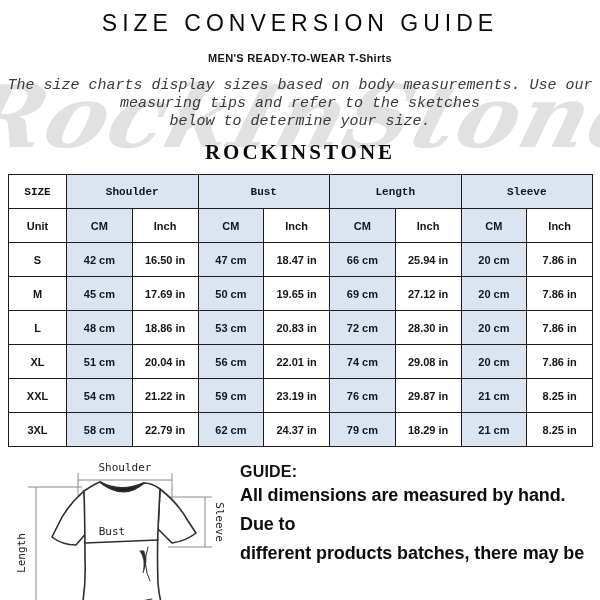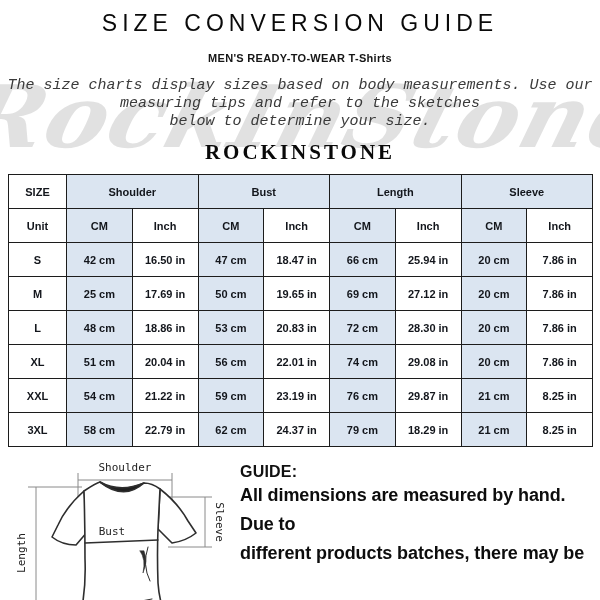--- a/index.html
+++ b/index.html
@@ -42,21 +42,21 @@
     margin: 9px 8px 0; width: 584px;
     border-collapse: collapse; table-layout: fixed;
     background: #ffffff;
   }
   .size-table td, .size-table th {
     border: 1px solid #1c1c1c;
     height: 34px; text-align: center; vertical-align: middle;
     font-size: 11px; font-weight: 600; color: #13161c;
     background: #ffffff;
   }
-  .size-table .hd { font-weight: 700; }
+  .size-table .hd { font-weight: 700; font-family: Liberation Mono, monospace; }
   .size-table .blue { background: #dbe5f1; }
 
   .bottom { display: flex; margin-top: 8px; }
   .diagram-wrap { width: 232px; flex: 0 0 232px; }
   .note {
     flex: 1; padding: 8px 4px 0 8px;
     font-family: "Liberation Sans", sans-serif;
   }
   .note .note-heading { font-size: 16px; font-weight: 700; letter-spacing: 0.2px; }
   .note .note-line { font-size: 18px; font-weight: 600; line-height: 29px; letter-spacing: -0.1px; color: #0d0d0d; }
@@ -115,21 +115,21 @@
         <td>16.50 in</td>
         <td class="blue">47 cm</td>
         <td>18.47 in</td>
         <td class="blue">66 cm</td>
         <td>25.94 in</td>
         <td class="blue">20 cm</td>
         <td>7.86 in</td>
       </tr>
       <tr>
         <td>M</td>
-        <td class="blue">25 cm</td>
+        <td class="blue">45 cm</td>
         <td>17.69 in</td>
         <td class="blue">50 cm</td>
         <td>19.65 in</td>
         <td class="blue">69 cm</td>
         <td>27.12 in</td>
         <td class="blue">20 cm</td>
         <td>7.86 in</td>
       </tr>
       <tr>
         <td>L</td>

